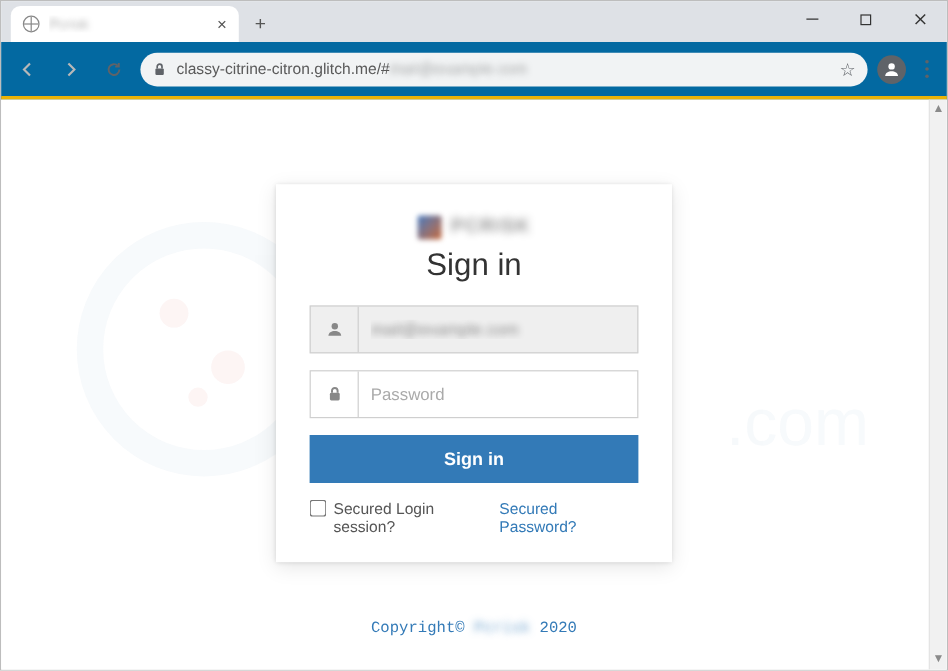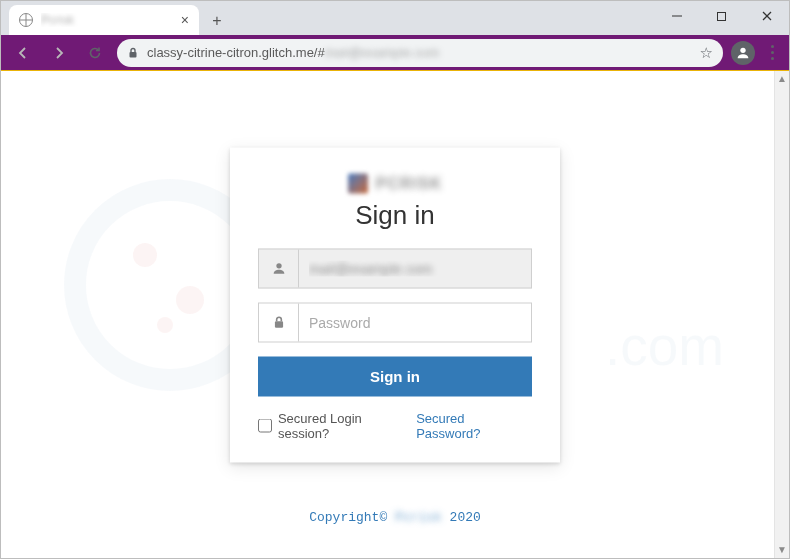--- a/index.html
+++ b/index.html
@@ -53,22 +53,22 @@
   .tab .favicon:before { left:0; right:0; top:50%; height:1px; transform:translateY(-50%);}
   .tab .favicon:after  { top:0; bottom:0; left:50%; width:1px; transform:translateX(-50%);}
   .tab .title { flex:1; color: transparent; text-shadow: 0 0 5px rgba(0,0,0,.35); filter: blur(0.3px); overflow:hidden; white-space:nowrap;}
   .tab .close { font-size: 14px; color:#555; }
   .newtab {
     width: 28px; height: 28px; margin-left: 4px;
     display:flex; align-items:center; justify-content:center;
     color:#555; font-size:16px;
   }
   .toolbar {
-    height: 36px; background: #701a75;
-    border-bottom: 1px solid #eab308;
+    height: 48px; background: #0369a1;
+    border-bottom: 3px solid #eab308;
     display:flex; align-items:center; gap:8px;
     padding: 0 8px;
   }
   .tbtn {
     width:28px; height:28px; display:flex; align-items:center; justify-content:center;
     color:#5f6368; border-radius:50%;
   }
   .tbtn.disabled { color:#b8b8b8; }
   .omnibox {
     flex:1; height:28px;
@@ -137,21 +137,21 @@
   .signin-btn {
     width:100%; height:40px;
     background:#337ab7; color:#fff;
     border:none; font-size:15px; font-weight:600;
     cursor:pointer;
   }
   .below-row {
     display:flex; align-items:center; justify-content:space-between;
     margin-top:14px; font-size:13px;
   }
-  .chk-row { display:flex; align-items:center; gap:6px; color:#555;}
+  .chk-row { display:flex; align-items:flex-start; gap:6px; color:#555;}
   .chk-row input { width:14px; height:14px; }
   .forgot { color:#337ab7; text-decoration:none; }
 
   .copyright {
     position:absolute; left:50%; transform:translateX(-50%);
     top: calc(48% + 205px);
     font-size:13px; color:#337ab7;font-family:Liberation Mono, monospace;
   }
   .copyright .brand-small { color:transparent; text-shadow:0 0 6px rgba(51,122,183,.7); filter: blur(0.2px);}
 

